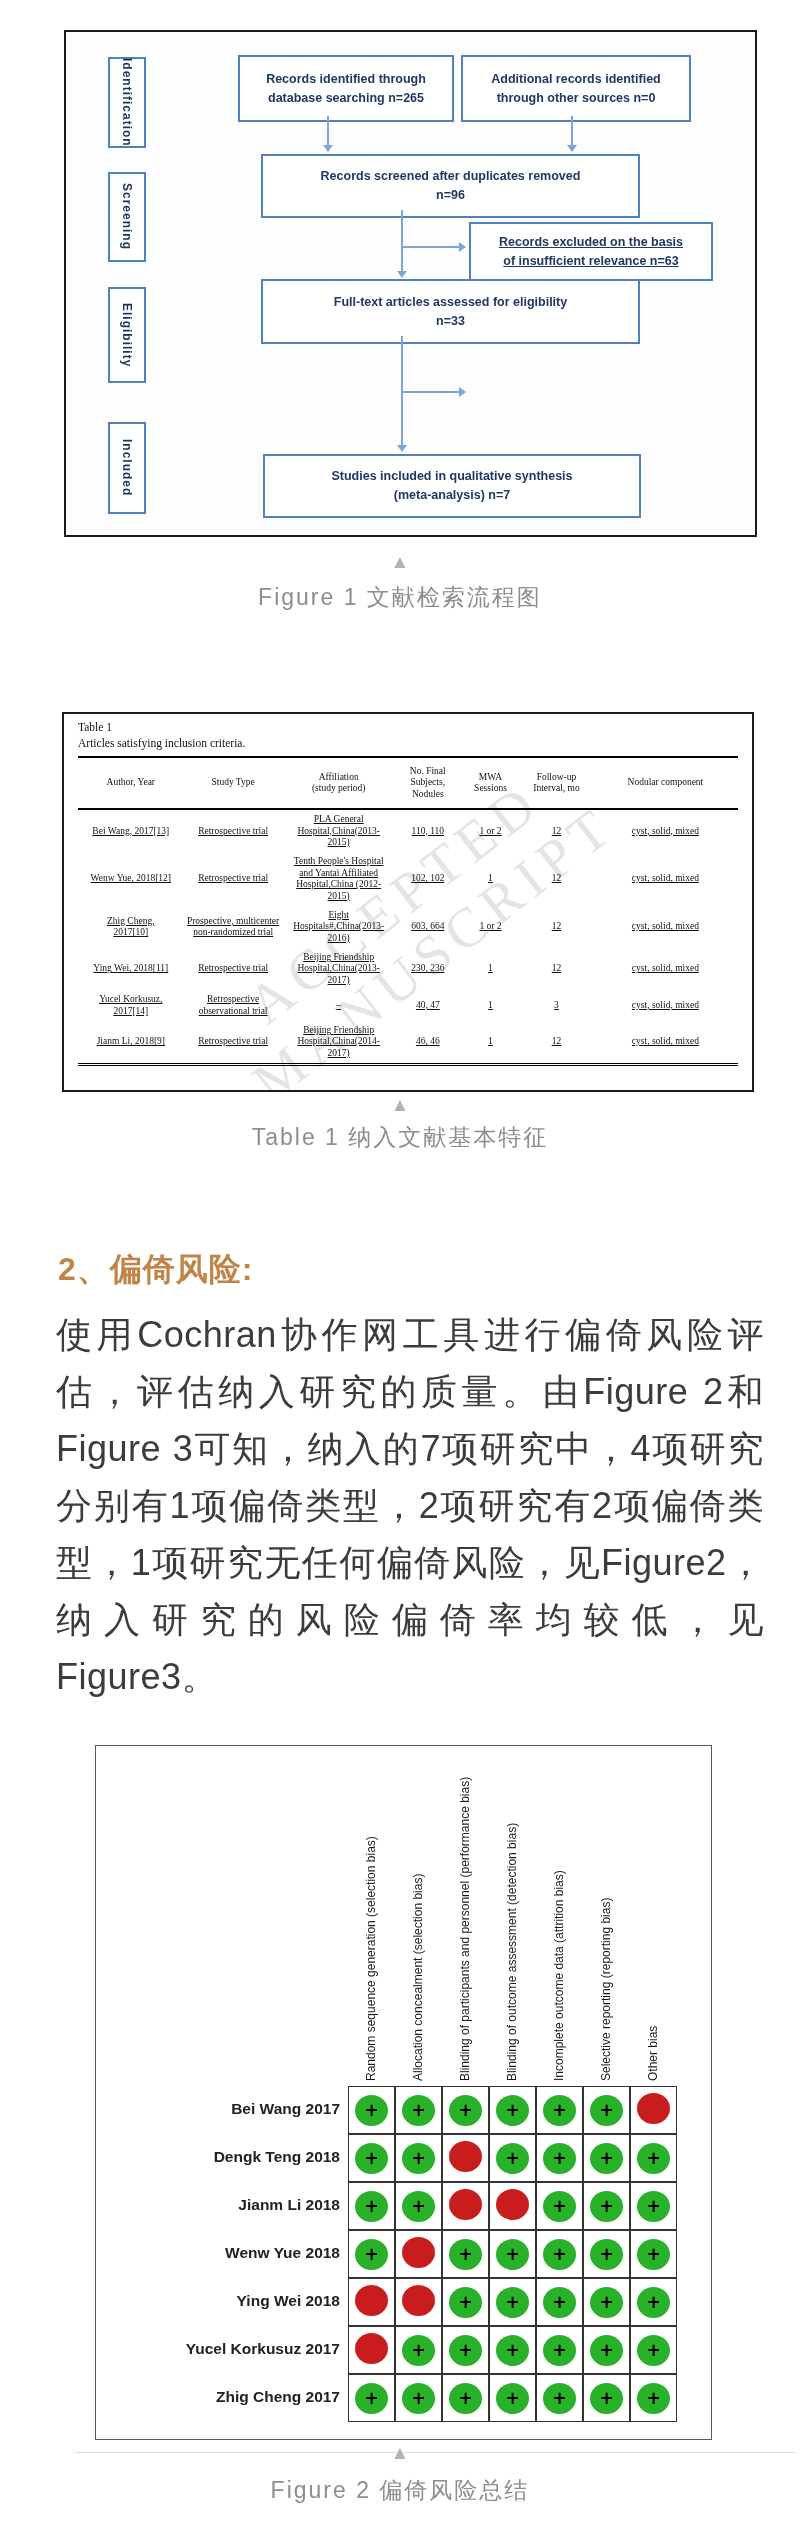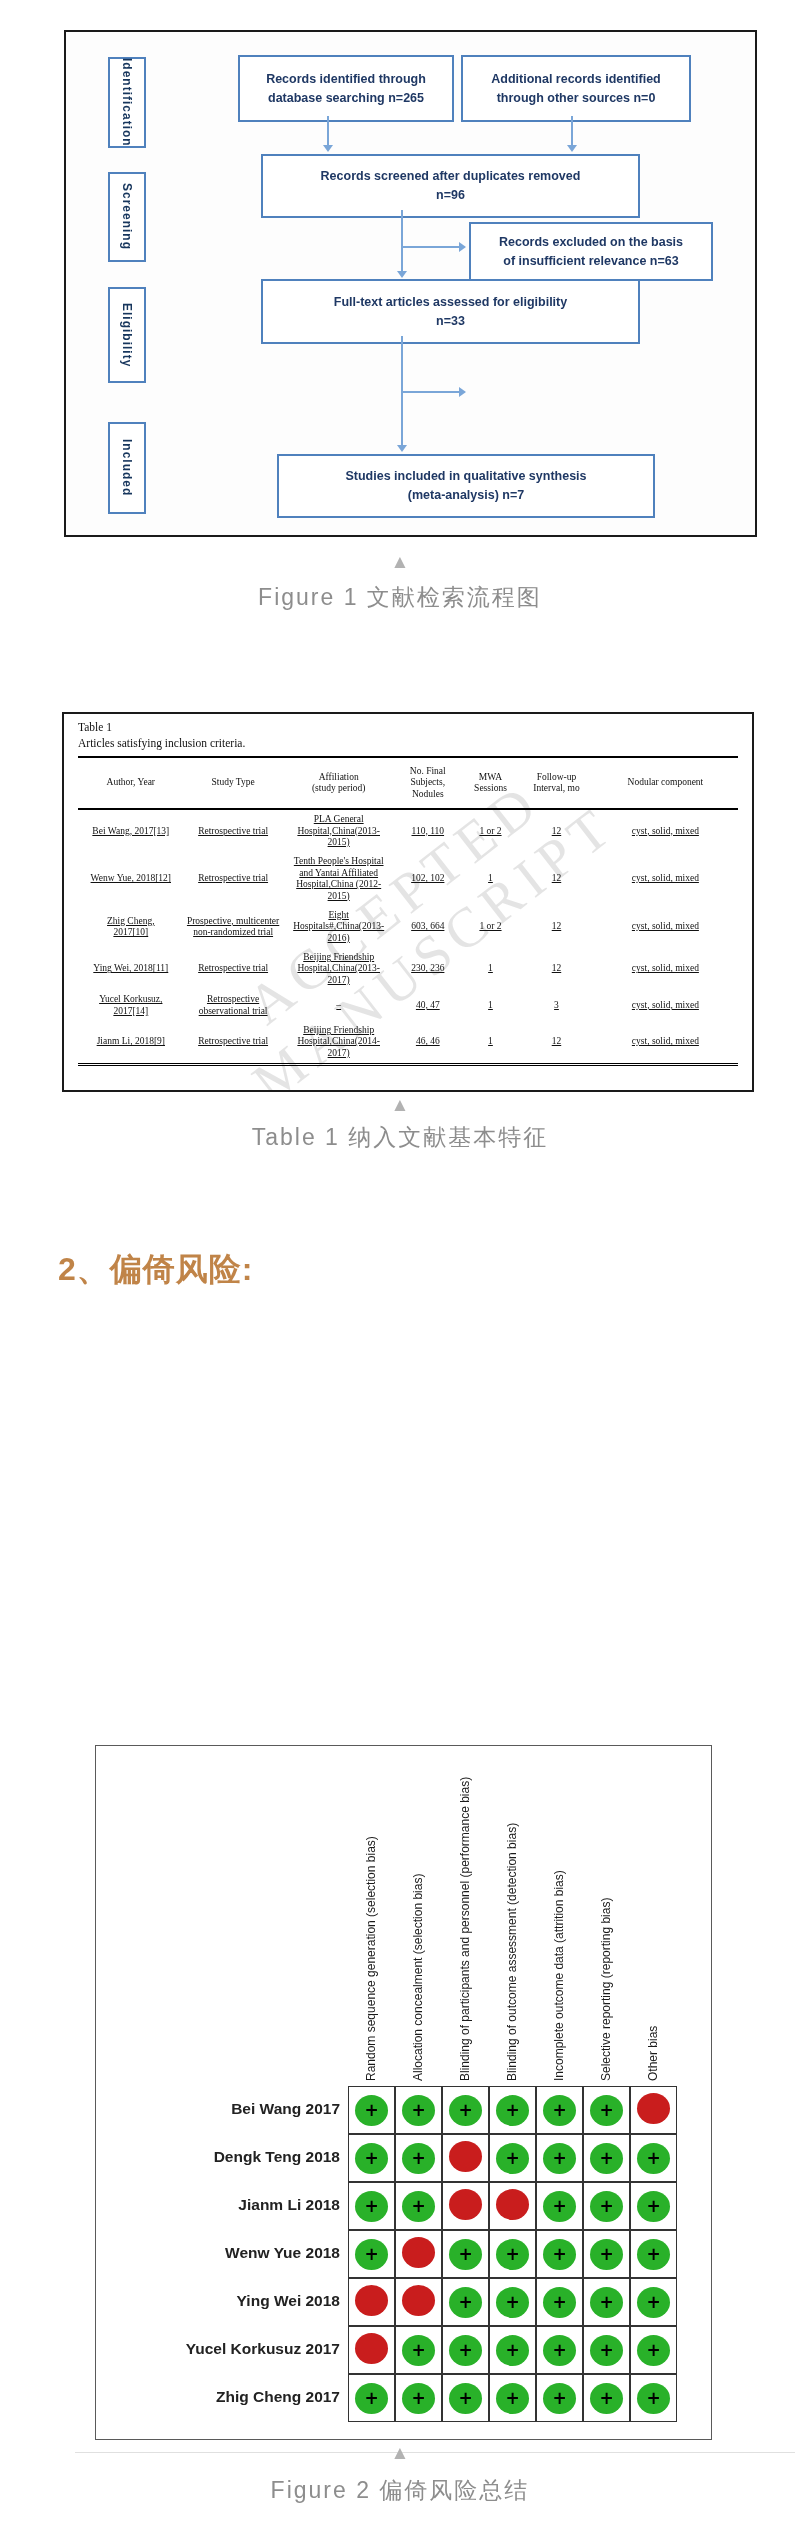--- a/index.html
+++ b/index.html
@@ -77,25 +77,25 @@
     <div class="stage" style="left: 42px; top: 140px; height: 86px; white-space: pre-line;">Screening</div>
     <div class="stage" style="left: 42px; top: 255px; height: 92px; white-space: pre-line;">Eligibility</div>
     <div class="stage" style="left: 42px; top: 390px; height: 88px; white-space: pre-line;">Included</div>
 
     <div class="fbox" style="left: 172px; top: 23px; width: 208px; height: 59px; white-space: pre-line;">Records identified through
 database searching n=265</div>
     <div class="fbox" style="left: 395px; top: 23px; width: 222px; height: 59px; white-space: pre-line;">Additional records identified
 through other sources n=0</div>
     <div class="fbox" style="left: 195px; top: 122px; width: 371px; height: 56px; white-space: pre-line;">Records screened after duplicates removed
 n=96</div>
-    <div class="fbox" style="left: 403px; top: 190px; width: 236px; height: 51px; white-space: pre-line;">Records excluded on the basis
+    <div class="fbox" style="left: 403px; top: 190px; width: 236px; height: 51px; white-space: pre-line; text-decoration: underline;">Records excluded on the basis
 of insufficient relevance n=63</div>
     <div class="fbox" style="left: 195px; top: 247px; width: 371px; height: 57px; white-space: pre-line;">Full-text articles assessed for eligibility
 n=33</div>
-    <div class="fbox" style="left: 211px; top: 422px; width: 370px; height: 56px; white-space: pre-line; text-align: center;">Studies included in qualitative synthesis
+    <div class="fbox" style="left: 197px; top: 422px; width: 370px; height: 56px; white-space: pre-line; text-align: center;">Studies included in qualitative synthesis
 (meta-analysis)  n=7</div>
 
     <div class="vline" style="left:261px;top:84px;height:30px;"></div>
     <div class="ah-down" style="left:257px;top:113px;"></div>
     <div class="vline" style="left:505px;top:84px;height:30px;"></div>
     <div class="ah-down" style="left:501px;top:113px;"></div>
     <div class="vline" style="left:335px;top:178px;height:62px;"></div>
     <div class="ah-down" style="left:331px;top:239px;"></div>
     <div class="hline" style="left:336px;top:214px;width:57px;"></div>
     <div class="ah-right" style="left:393px;top:210px;"></div>
@@ -209,20 +209,21 @@
             <td>cyst, solid, mixed</td>
           </tr>
         </tbody>
     </table>
   </div>
 
   <div class="tri" style="top:1095px;">▲</div>
   <div class="fig-caption" style="top: 1122px; white-space: pre-line;">Table 1 纳入文献基本特征</div>
 
   <div class="sec-heading" style="white-space: pre-line;">2、偏倚风险:</div>
+  <div class="sec-para" style="white-space: pre-line;">使用Cochran协作网工具进行偏倚风险评估，评估纳入研究的质量。由Figure 2和Figure 3可知，纳入的7项研究中，4项研究分别有1项偏倚类型，2项研究有2项偏倚类型，1项研究无任何偏倚风险，见Figure2，纳入研究的风险偏倚率均较低，见Figure3。</div>
 
   <div class="fig2-frame" id="fig2">
     <table class="f2-grid">
         <tbody id="f2body">
           <tr>
             <td><span class="dot" style="background: rgb(41, 177, 41);">+</span></td>
             <td><span class="dot" style="background: rgb(41, 177, 41);">+</span></td>
             <td><span class="dot" style="background: rgb(41, 177, 41);">+</span></td>
             <td><span class="dot" style="background: rgb(41, 177, 41);">+</span></td>
             <td><span class="dot" style="background: rgb(41, 177, 41);">+</span></td>

